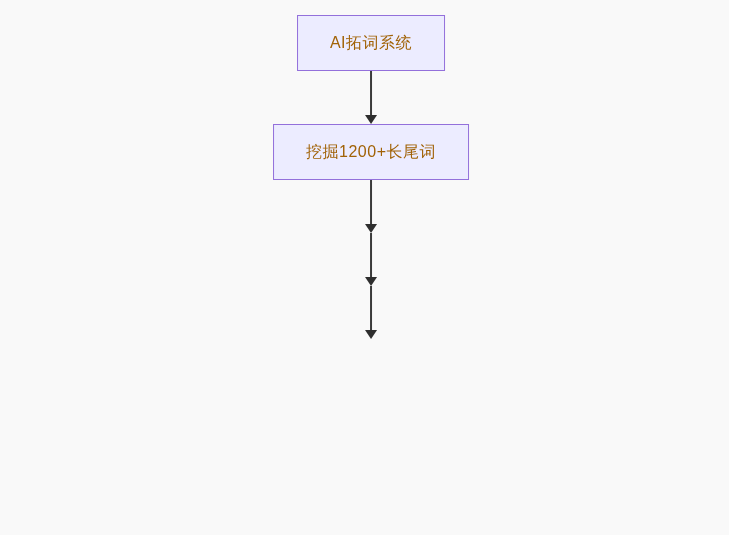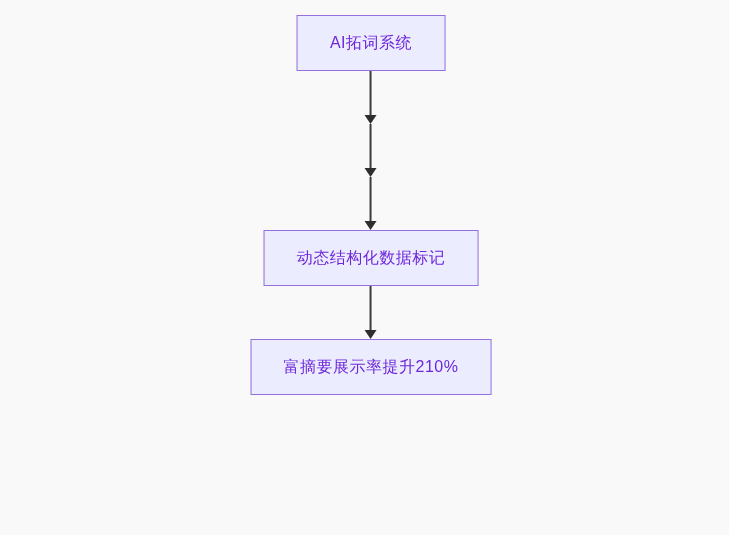--- a/index.html
+++ b/index.html
@@ -31,21 +31,21 @@
     padding: 0 32px;
     background: #ECECFF;
     border: 1px solid #9370DB;
     display: flex;
     align-items: center;
     justify-content: center;
     white-space: nowrap;
   }
   .flow-node .node-label {
     font-size: 16px;
-    color: #6d28d9;
+    color: #a16207;
     letter-spacing: 0.5px;
   }
   .flow-arrow {
     position: relative;
     width: 14px;
     height: 53px;
   }
   .flow-arrow .arrow-line {
     position: absolute;
     left: 50%;
@@ -75,39 +75,36 @@
 
     <div class="flow-node">
       <span class="node-label">AI拓词系统</span>
     </div>
 
     <div class="flow-arrow">
       <div class="arrow-line"></div>
       <div class="arrow-head"></div>
     </div>
 
+    <div class="flow-node">
+      <span class="node-label">挖掘1200+长尾词</span>
+    </div>
 
     <div class="flow-arrow">
       <div class="arrow-line"></div>
       <div class="arrow-head"></div>
     </div>
 
 
     <div class="flow-arrow">
       <div class="arrow-line"></div>
       <div class="arrow-head"></div>
     </div>
 
-    <div class="flow-node">
-      <span class="node-label">动态结构化数据标记</span>
-    </div>
 
     <div class="flow-arrow">
       <div class="arrow-line"></div>
       <div class="arrow-head"></div>
     </div>
 
-    <div class="flow-node">
-      <span class="node-label">富摘要展示率提升210%</span>
-    </div>
 
   </div>
 </div>
 
 </body></html>

